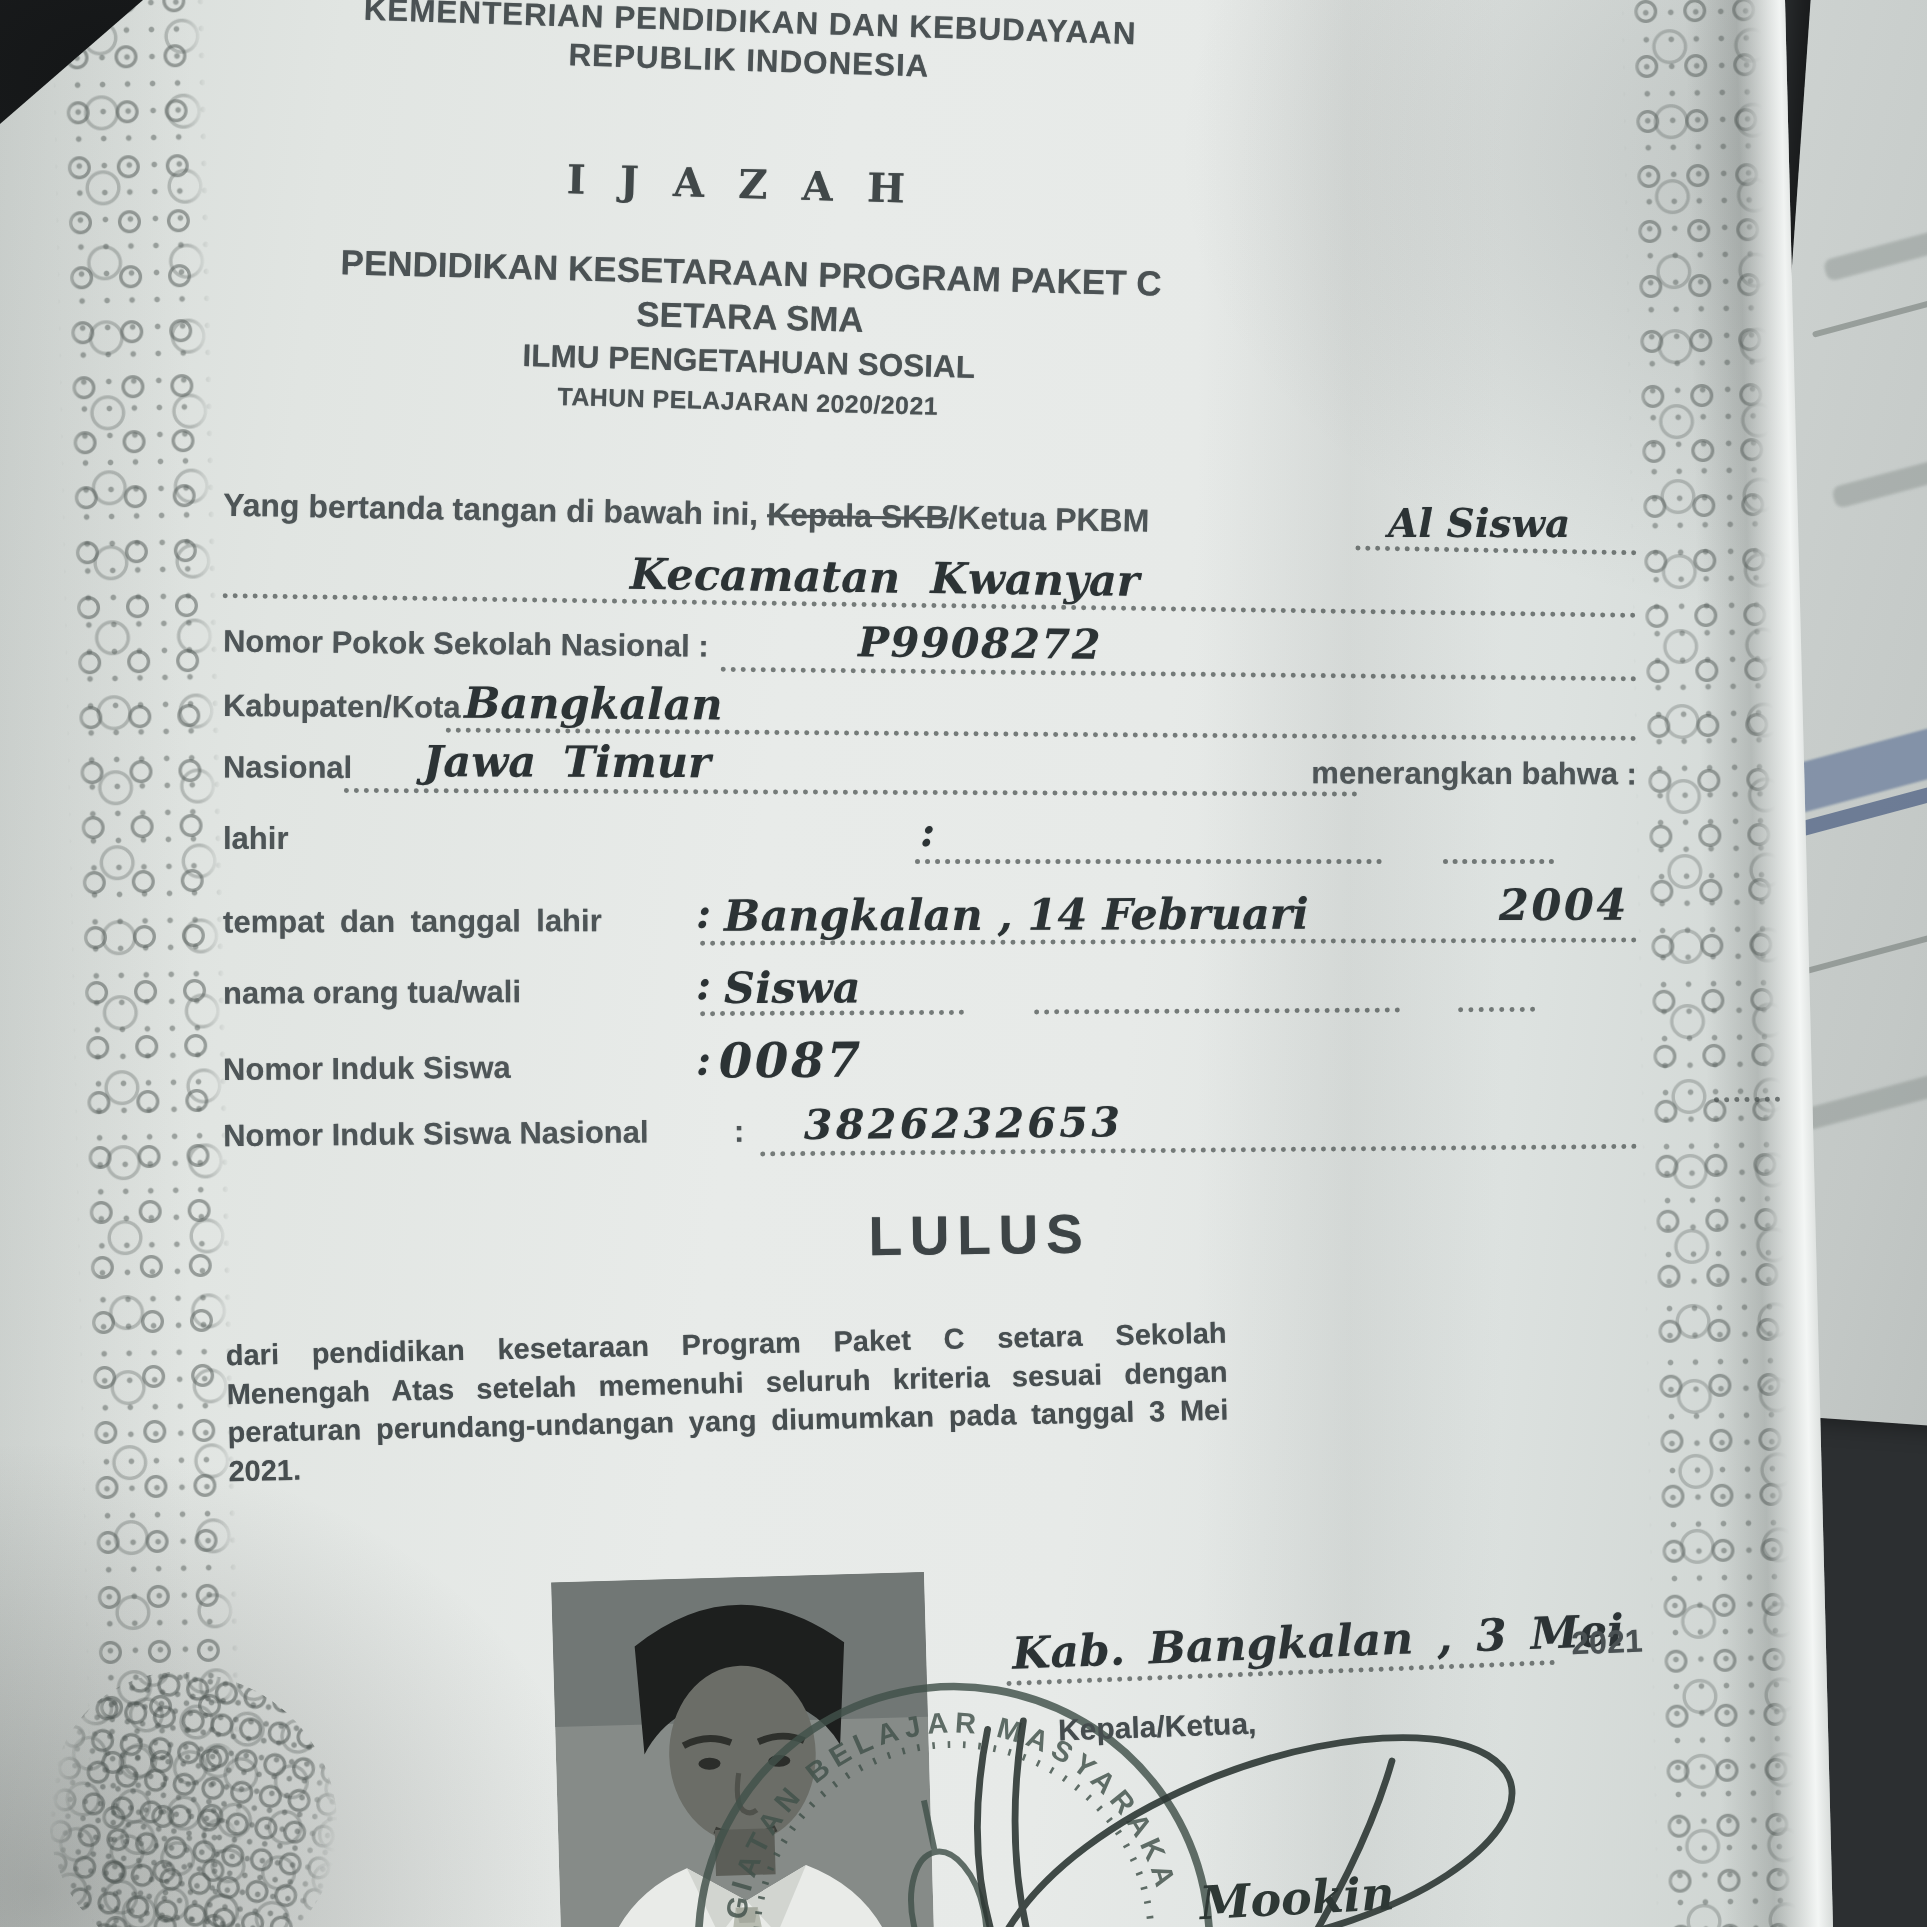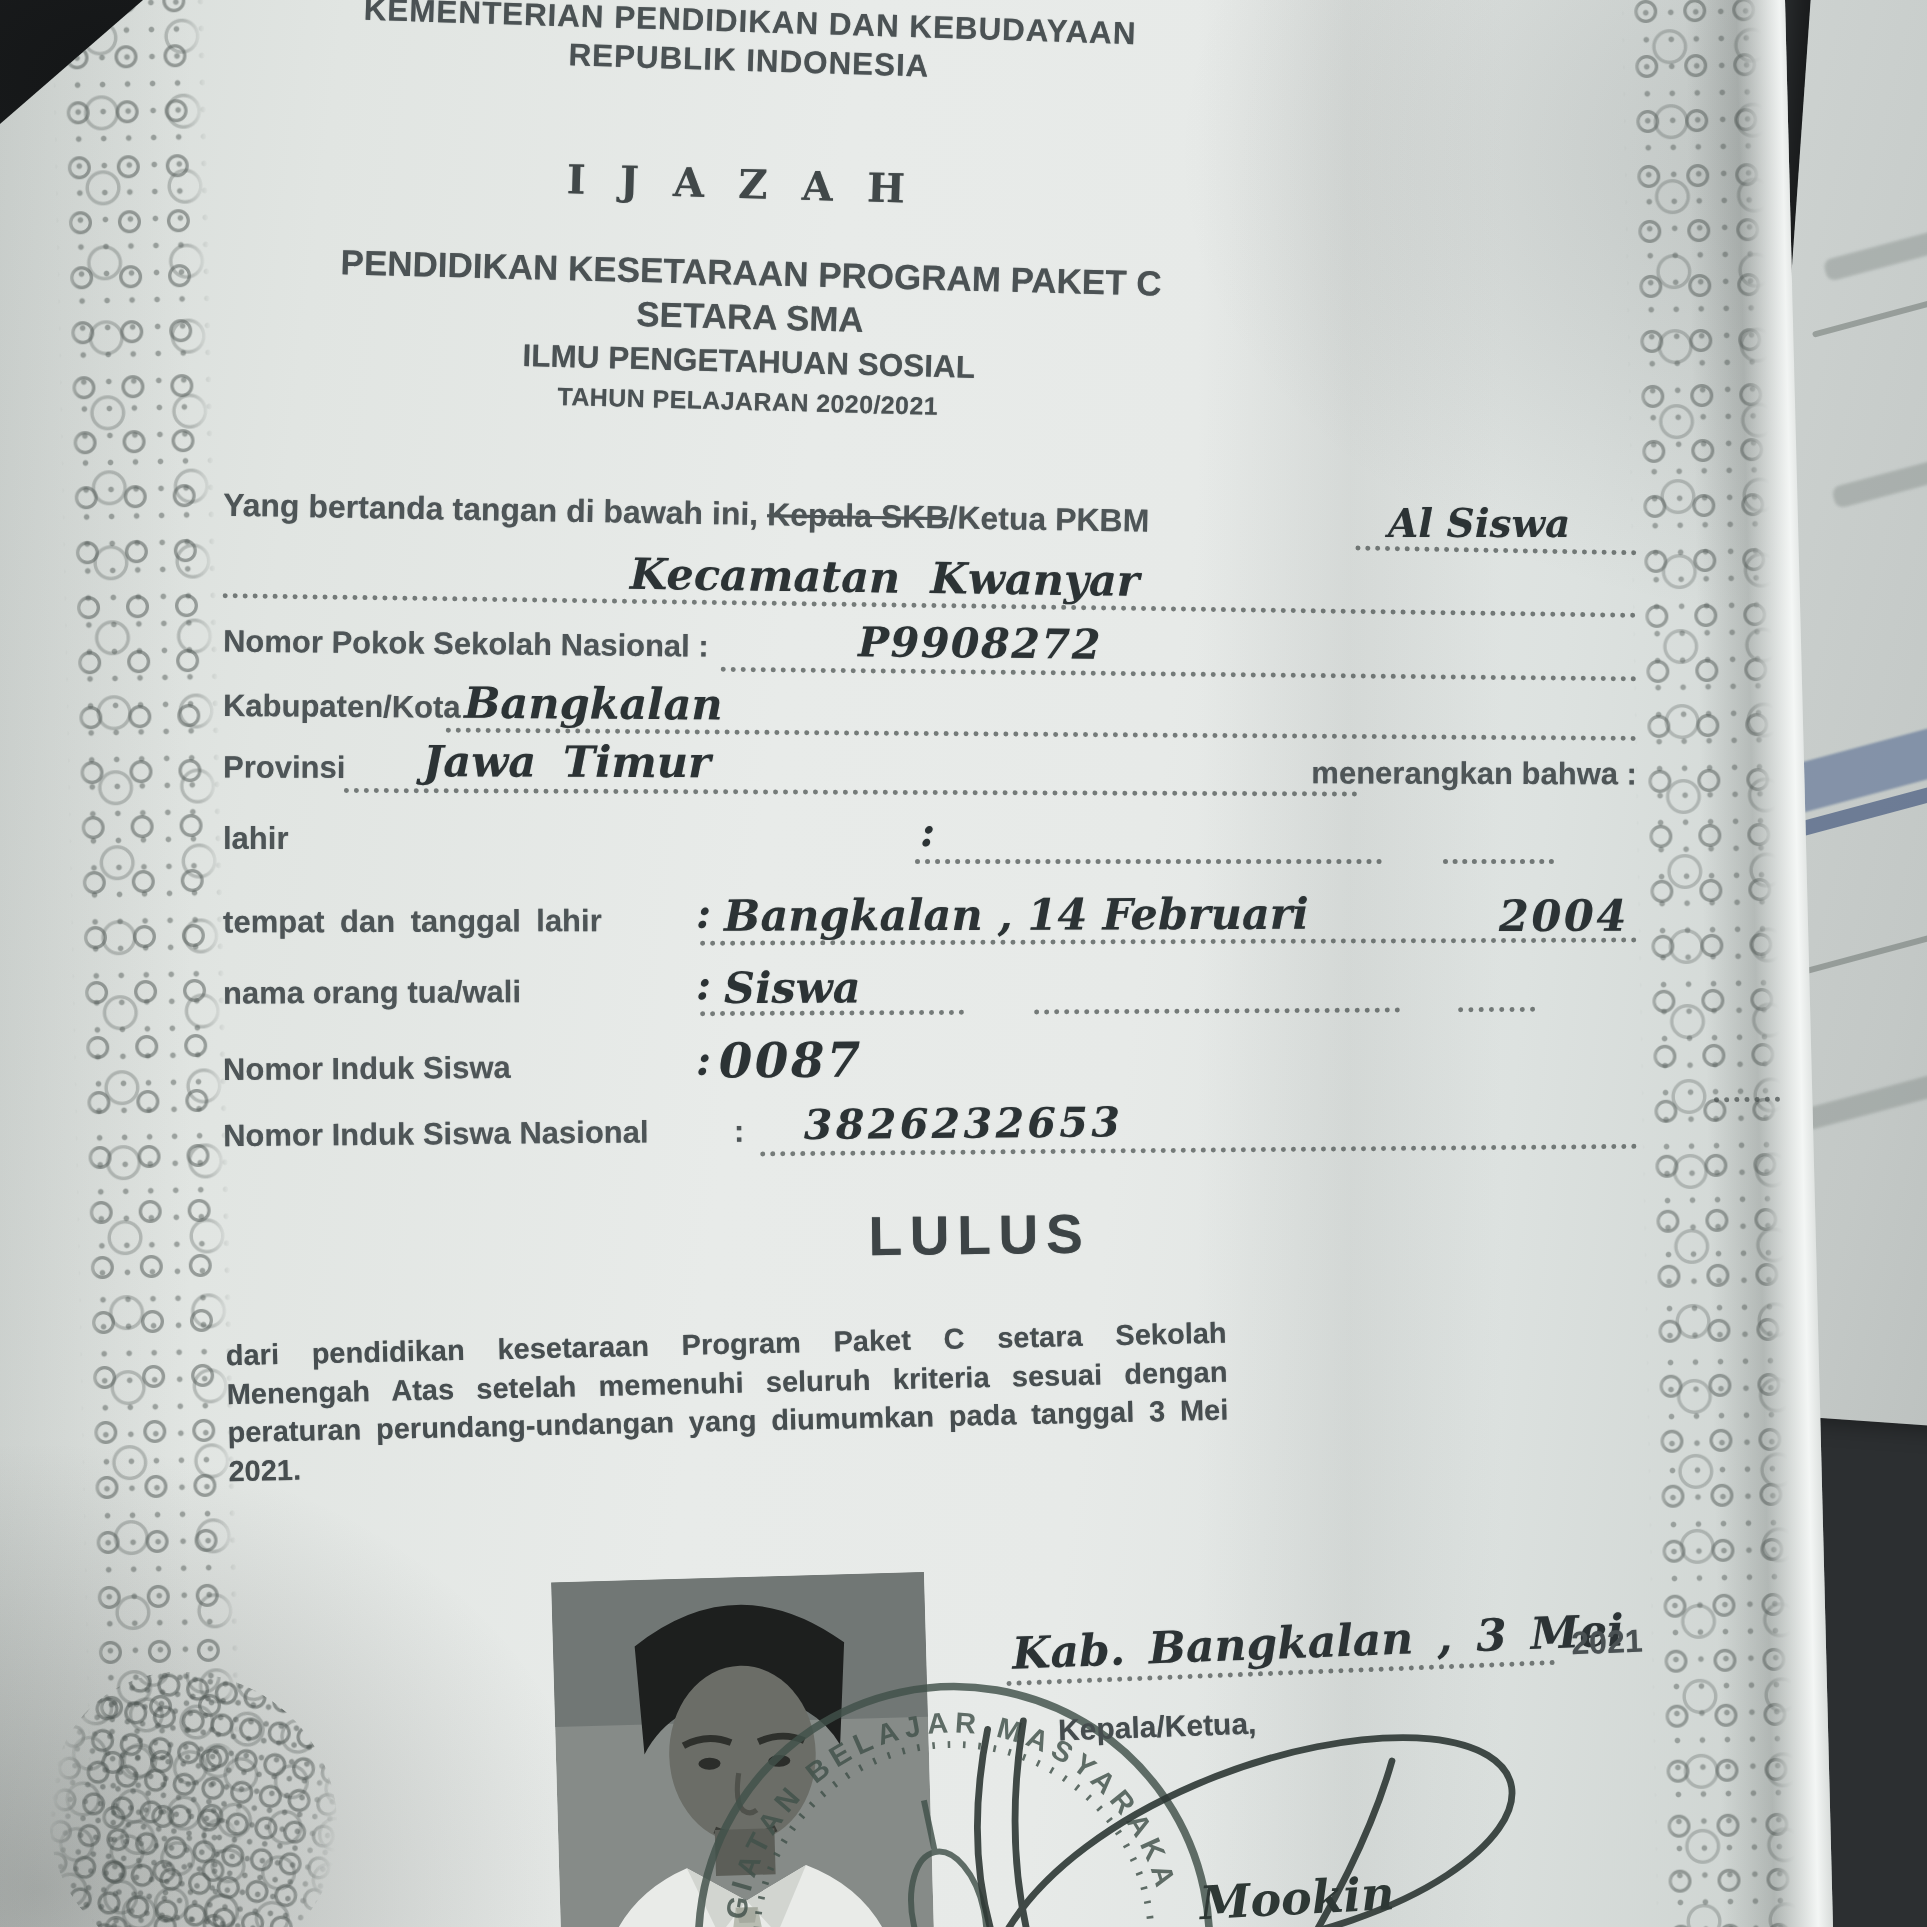--- a/index.html
+++ b/index.html
@@ -133,38 +133,38 @@
     <span class="hw" style="left:635px;bottom:6.8px;letter-spacing:1.7px;">P9908272</span>
   </div>
 
   <div class="row" style="left:223px;top:680px;width:1414px;transform:rotate(0.4deg);">
     <span class="lb">Kabupaten/Kota</span>
     <span class="adots" style="left:223px;width:1191px;"></span>
     <span class="hw" style="left:241px;bottom:5.1px;font-size:43px;">Bangkalan</span>
   </div>
 
   <div class="row" style="left:223px;top:739px;width:1414px;transform:rotate(0.2deg);">
-    <span class="lb">Provinsi</span>
+    <span class="lb">Nasional</span>
     <span class="adots" style="left:121px;width:1014px;"></span>
     <span class="sfx">menerangkan bahwa :</span>
     <span class="hw" style="left:200px;bottom:6.8px;font-size:43px;word-spacing:12px;">Jawa Timur</span>
   </div>
 
   <div class="row" style="left:223px;top:804px;width:1414px;height:60px;">
     <span class="lb">lahir</span>
     <span class="hw" style="left:697px;bottom:8.5px;">:</span>
     <span class="adots" style="left:692px;width:467px;"></span>
     <span class="adots" style="left:1220px;width:111px;"></span>
   </div>
 
   <div class="row" style="left:223px;top:882px;width:1414px;height:63px;transform:rotate(-0.2deg);">
     <span class="lb" style="word-spacing:6.8px;">tempat dan tanggal lahir</span>
     <span class="hw" style="left:473px;bottom:8.5px;">:</span>
     <span class="hw" style="left:501px;bottom:5.1px;font-size:43px;">Bangkalan , 14 Februari</span>
-    <span class="hw" style="left:1276px;bottom:2px;font-size:43px;letter-spacing:2.6px;">2004</span>
+    <span class="hw" style="left:1276px;bottom:13px;font-size:43px;letter-spacing:2.6px;">2004</span>
     <span class="adots" style="left:477px;width:937px;"></span>
   </div>
 
   <div class="row" style="left:223px;top:959px;width:1414px;transform:rotate(-0.3deg);">
     <span class="lb">nama orang tua/wali</span>
     <span class="hw" style="left:473px;bottom:6.8px;">:</span>
     <span class="hw" style="left:501px;bottom:3.4px;font-size:43px;">Siswa</span>
     <span class="adots" style="left:477px;width:264px;"></span>
     <span class="adots" style="left:811px;width:366px;"></span>
     <span class="adots" style="left:1235px;width:77px;"></span>

